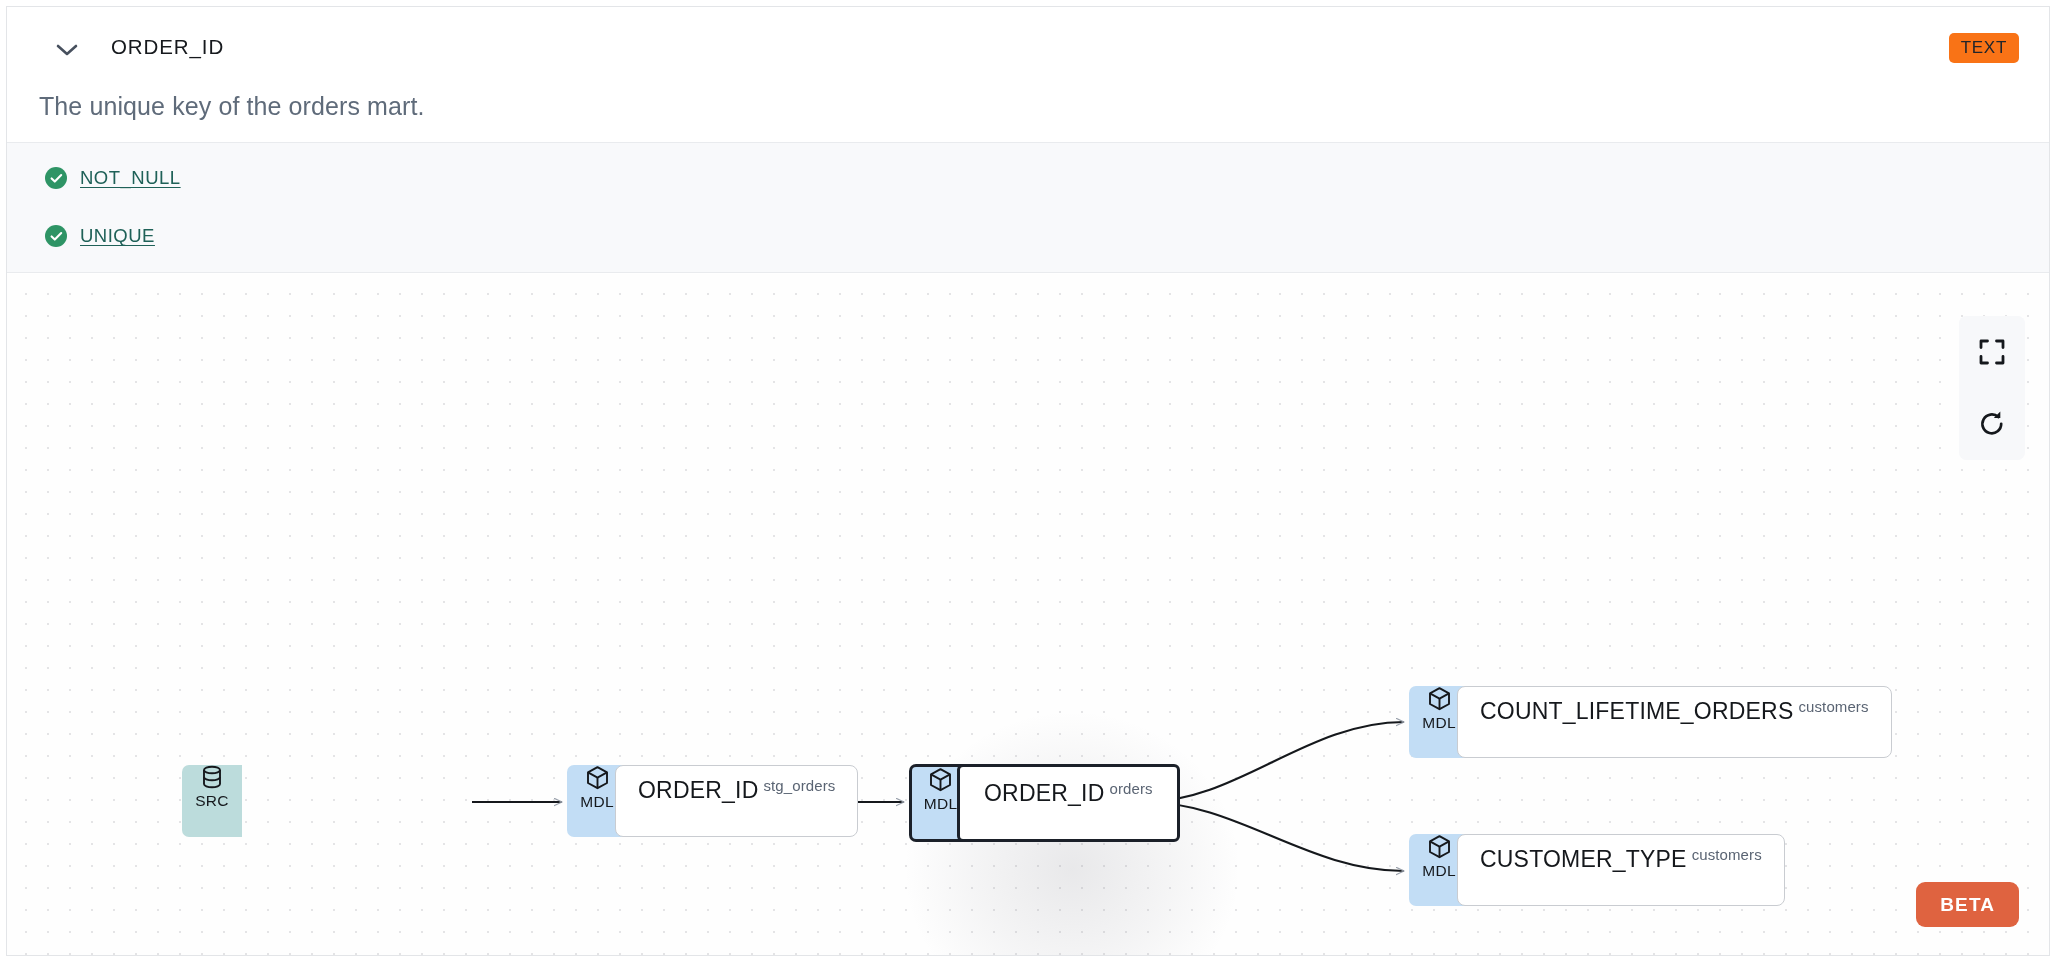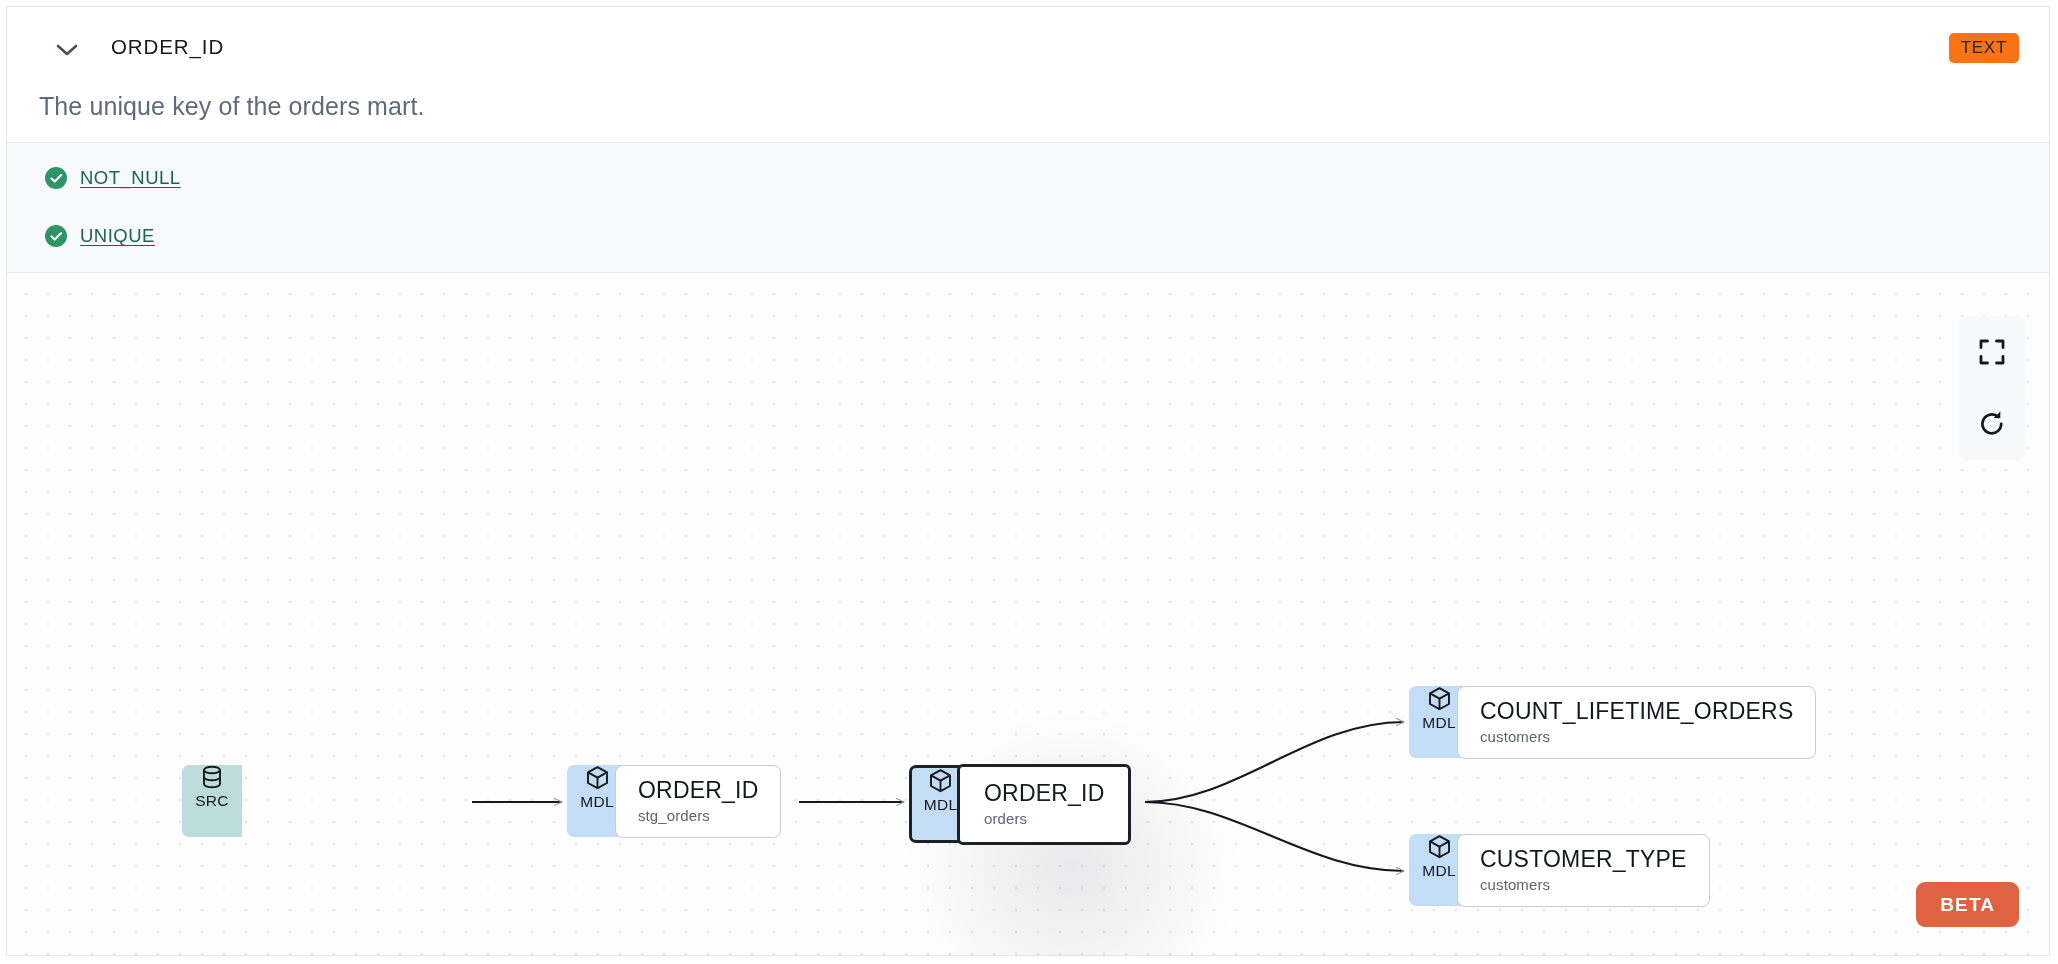--- a/index.html
+++ b/index.html
@@ -189,21 +189,20 @@
     margin-top: 2px;
   }
 
   .node-body {
     background: #ffffff;
     border: 1px solid #c9ccd1;
     border-radius: 8px;
     box-sizing: border-box;
     padding: 12px 22px 12px 22px;
     display: flex;
-    flex-direction: column;
     justify-content: center;
     gap: 5px;
     margin-left: -12px;
     position: relative;
     z-index: 2;
     min-width: 120px;
   }
   .node-name {
     font-size: 23px;
     color: #15181c;

